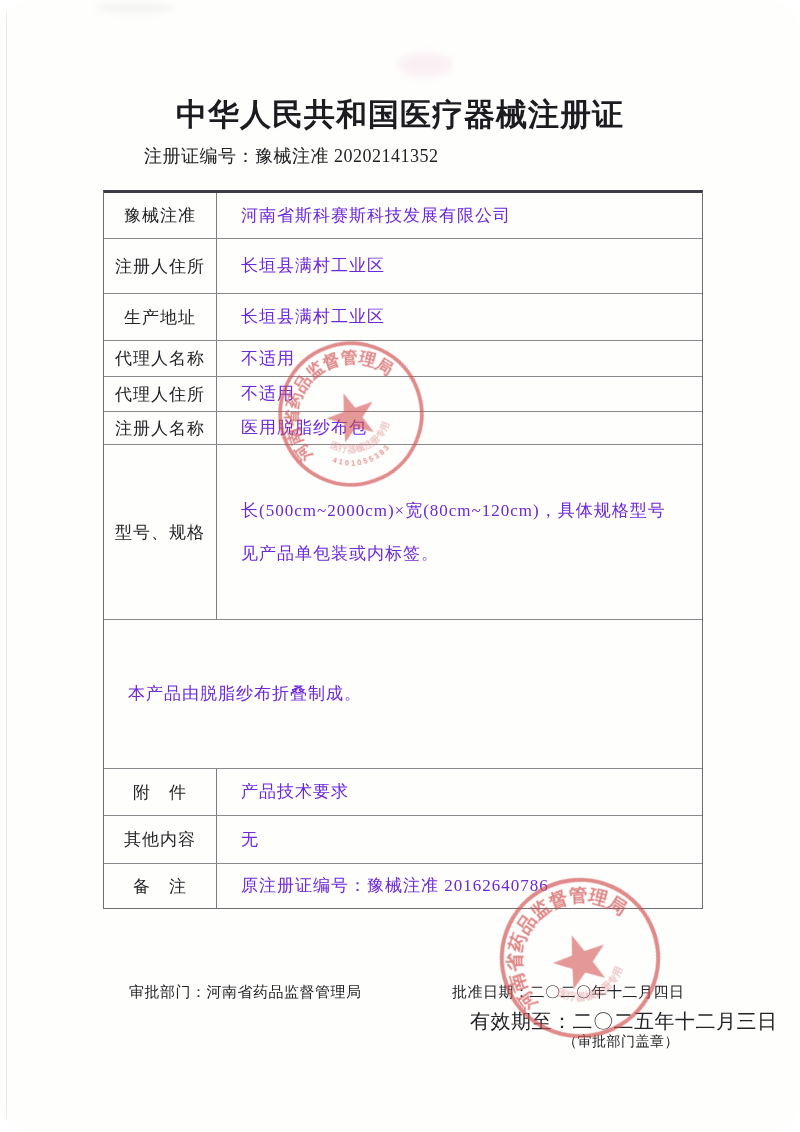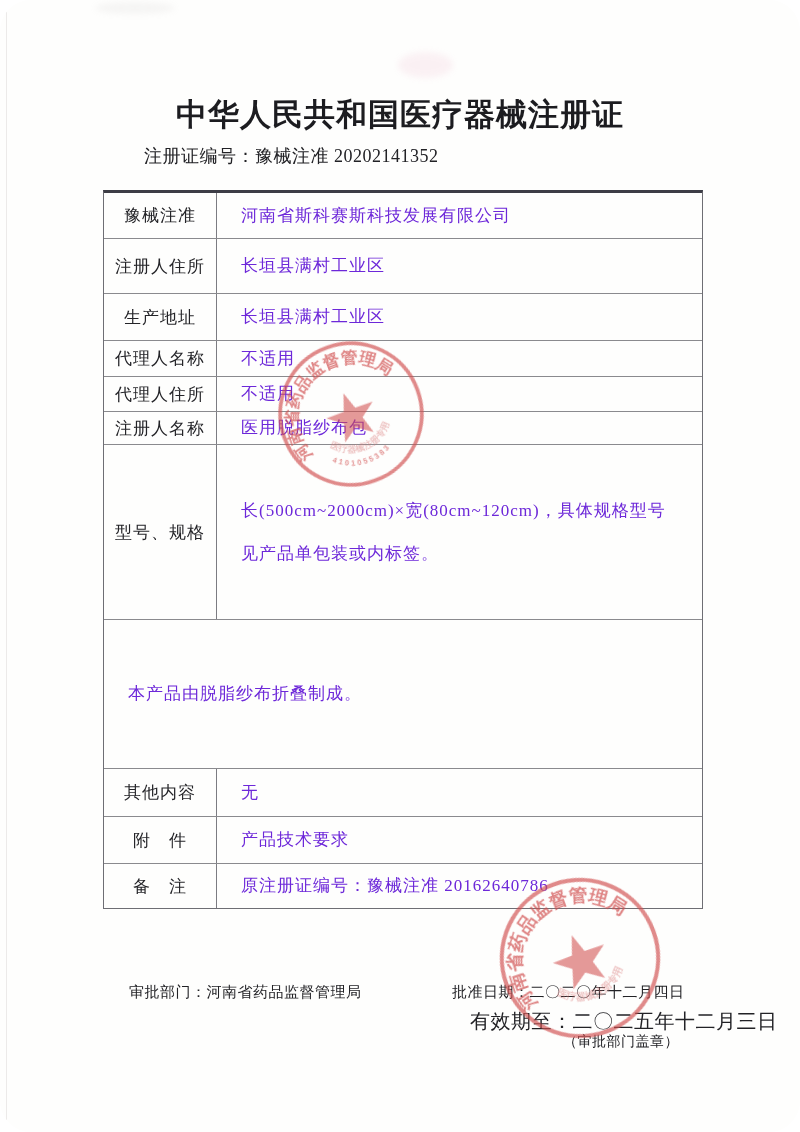--- a/index.html
+++ b/index.html
@@ -93,27 +93,27 @@
       <div class="cell label">注册人名称</div>
       <div class="cell value">医用脱脂纱布包</div>
     </div>
     <div class="row h175 row-models">
       <div class="cell label">型号、规格</div>
       <div class="cell value">长(500cm~2000cm)×宽(80cm~120cm)，具体规格型号见产品单包装或内标签。</div>
     </div>
     <div class="row h149">
       <div class="cell value">本产品由脱脂纱布折叠制成。</div>
     </div>
+    <div class="row h47">
+      <div class="cell label">附　件</div>
+      <div class="cell value">产品技术要求</div>
+    </div>
     <div class="row h48">
       <div class="cell label">其他内容</div>
       <div class="cell value">无</div>
-    </div>
-    <div class="row h47">
-      <div class="cell label">附　件</div>
-      <div class="cell value">产品技术要求</div>
     </div>
     <div class="row h45">
       <div class="cell label">备　注</div>
       <div class="cell value">原注册证编号：豫械注准 20162640786</div>
     </div>
   </div>
 
   <div class="footer-dept">审批部门：河南省药品监督管理局</div>
   <div class="footer-date">批准日期：二〇二〇年十二月四日</div>
   <div class="footer-valid">有效期至：二〇二五年十二月三日</div>

